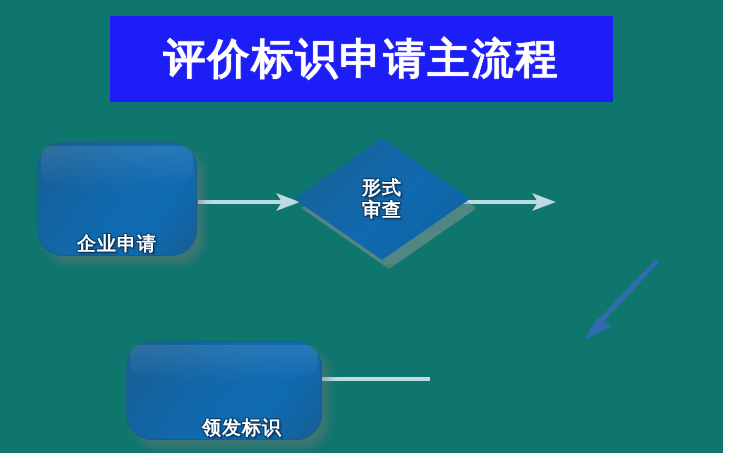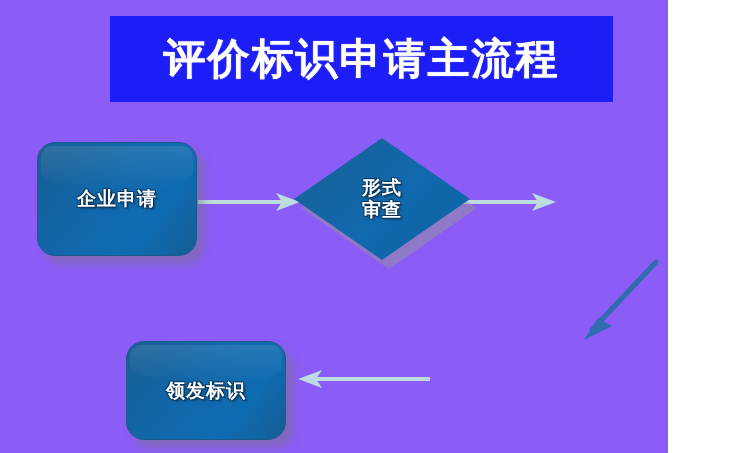--- a/index.html
+++ b/index.html
@@ -5,23 +5,23 @@
   html, body {
     margin: 0;
     padding: 0;
     background: #ffffff;
   }
   body {
     font-family: "Liberation Sans", "DejaVu Sans", sans-serif;
   }
   #canvas {
     position: relative;
-    width: 668px;
+    width: 723px;
     height: 453px;
-    background: #8b5cf6;
+    background: #0f766e;
     overflow: hidden;
   }
 
   
   .title-banner {
     position: absolute;
     left: 110px;
     top: 16px;
     width: 503px;
     height: 86px;
@@ -36,31 +36,31 @@
     font-weight: bold;
     letter-spacing: 2px;
     line-height: 1;
     text-shadow: 0 0 1px rgba(255,255,255,0.9);
     white-space: nowrap;
   }
 
   
   .proc-box {
     position: absolute;
-    border-radius: 18px;
+    border-radius: 26px;
     background: linear-gradient(125deg,
                 #1b5f93 0%,
                 #14629d 18%,
                 #1169ad 48%,
                 #0f6bb1 72%,
                 #155e95 100%);
     box-shadow: 7px 8px 9px rgba(120,120,120,0.45);
     border: 1px solid #1a5c8e;
     display: flex;
-    align-items: center;
+    align-items: flex-end;
     justify-content: center;
   }
   .proc-box::after {
     content: "";
     position: absolute;
     left: 3px; right: 3px; top: 3px;
     height: 38%;
     border-radius: 11px 11px 40% 40%;
     background: linear-gradient(to bottom, rgba(255,255,255,0.10), rgba(255,255,255,0));
     pointer-events: none;
@@ -171,17 +171,17 @@
     <div class="diamond-shadow"></div>
     <div class="diamond-body"></div>
     <div class="diamond-label">
       <span class="shape-label">形式
 审查</span>
     </div>
   </div>
 
 
 
-  <div class="proc-box" style="left:126px; top:341px; width:158px; height:97px;">
+  <div class="proc-box" style="left:126px; top:341px; width:158px; height:97px;padding-left:36px;">
     <span class="shape-label">领发标识</span>
   </div>
 
 </div>
 
 </body></html>

